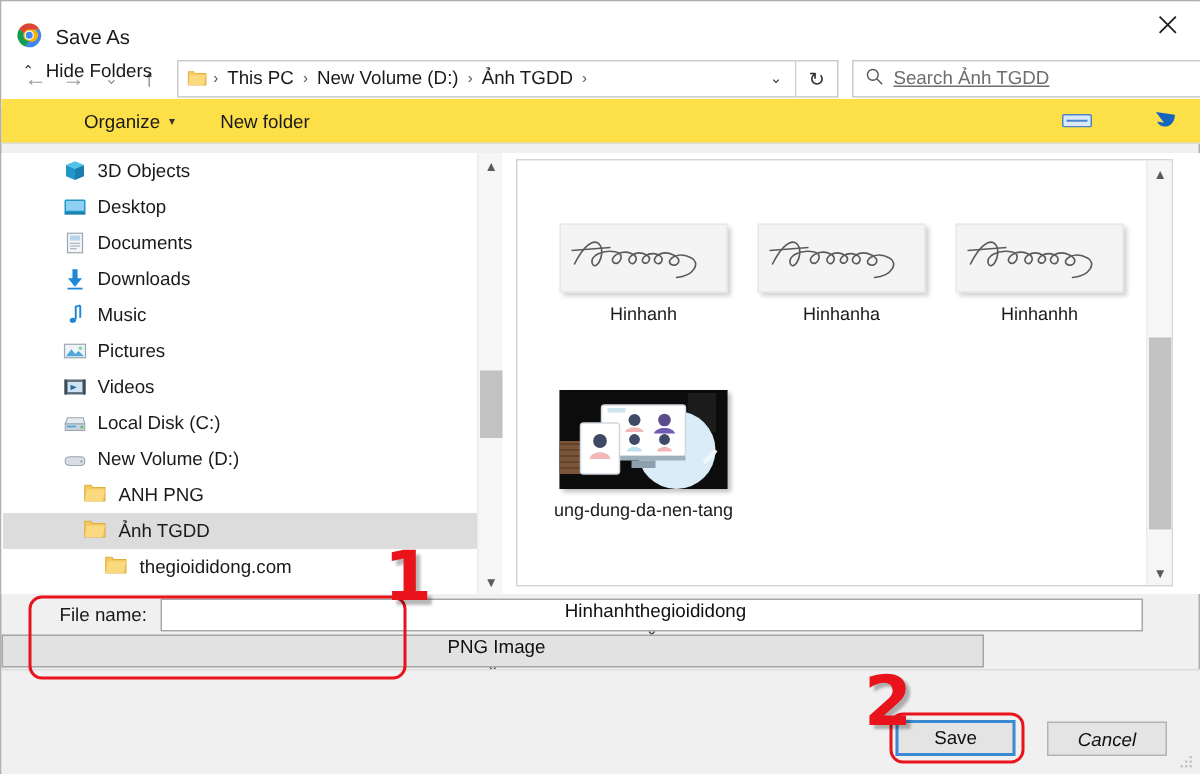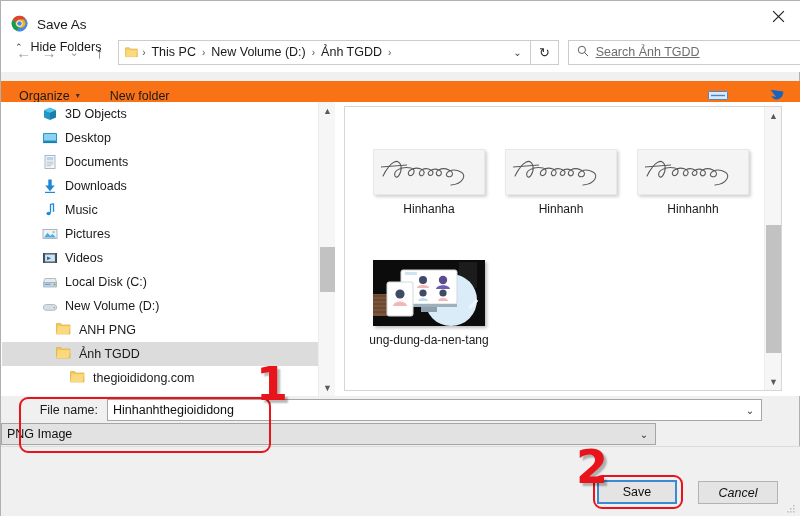--- a/index.html
+++ b/index.html
@@ -84,26 +84,26 @@
     width: 240px; height: 25px;
     background: #ffffff;
     border: 1px solid #cccccc;
     display: flex; align-items: center;
     font-size: 12.5px; color: #6e6e6e; text-decoration: underline;
   }
   #search-icon { margin-left: 8px; margin-right: 7px; color: #555; font-size: 12px; }
 
   
   #toolbar {
-    position: absolute; left: 0; top: 80px;
+    position: absolute; left: 0; top: 65px;
     width: 800px; height: 30px;
-    background: #f97316;
+    background: #fde047;
     border-bottom: 1px solid #dedede;
     display: flex; align-items: center;
-    font-size: 12.5px; color: #1a1a1a;
+    font-size: 12.5px; color: #1a1a1a; padding-left: 37px;
   }
   #organize-btn { margin-left: 18px; display: flex; align-items: center; gap: 6px; }
   .caret-dn { font-size: 8px; color: #333; }
   #newfolder-btn { margin-left: 30px; }
   #view-icon { position: absolute; right: 72px; width: 22px; height: 16px;
                display: flex; align-items: center; justify-content: center; }
   #help-icon { position: absolute; right: 14px; width: 22px; height: 22px;
                display: flex; align-items: center; justify-content: center; }
 
   
@@ -199,21 +199,21 @@
   #row-filename { top: 3px; }
   #row-filetype { top: 27px; }
   .field-label {
     width: 106px; text-align: right; padding-right: 9px;
     font-size: 12.5px; color: #1a1a1a;
   }
   .field-ctl {
     width: 655px; height: 22px;
     border: 1px solid #a6a6a6;
     display: flex; align-items: center;
-    font-size: 12.5px; color: #101010;
+    font-size: 12.5px; color: #101010; flex-direction: column;
   }
   #filename-input { background: #ffffff; }
   #filetype-input { background: #e2e2e2; }
   .field-val { padding-left: 5px; flex: 1; }
   .field-arrow {
     width: 22px; height: 20px;
     display: flex; align-items: center; justify-content: center;
     color: #333; font-size: 10px;
   }
 
@@ -493,47 +493,47 @@
     </div>
 
     <div id="tree-scroll">
       <div class="sb-arrow" style="top:0">▲</div>
       <div class="sb-thumb" style="top:145px;height:45px"></div>
       <div class="sb-arrow" style="bottom:0">▼</div>
     </div>
 
     <div id="filepane">
       <div id="grid">
+
+        <div class="tile">
+          <div class="thumb-sig">
+            <svg width="104" height="36" viewBox="0 0 104 36">
+              <path d="M6 22 C14 6, 22 4, 24 12 C25 19, 20 26, 18 22 C16 17, 24 12, 34 14
+                       C40 15, 36 24, 32 21 C29 18, 36 12, 44 15 C50 17, 46 24, 43 21
+                       C40 18, 47 12, 54 16 C58 18, 55 23, 52 21 C49 19, 55 13, 62 16
+                       C67 18, 63 24, 60 21 C57 18, 64 12, 72 16 C79 19, 74 25, 70 22
+                       C67 19, 75 13, 84 18 C90 21, 86 30, 74 31" fill="none" stroke="#5a5a5a" stroke-width="1.1" stroke-linecap="round"></path>
+              <path d="M4 13 L30 11" fill="none" stroke="#5a5a5a" stroke-width="1"></path>
+            </svg>
+          </div>
+          <div class="tile-label">Hinhanh</div>
+        </div>
 
         <div class="tile">
           <div class="thumb-sig">
             <svg width="104" height="36" viewBox="0 0 104 36">
               <path d="M6 22 C14 6, 22 4, 24 12 C25 19, 20 26, 18 22 C16 17, 24 12, 34 14
                        C40 15, 36 24, 32 21 C29 18, 36 12, 44 15 C50 17, 46 24, 43 21
                        C40 18, 47 12, 54 16 C58 18, 55 23, 52 21 C49 19, 55 13, 62 16
                        C67 18, 63 24, 60 21 C57 18, 64 12, 72 16 C79 19, 74 25, 70 22
                        C67 19, 75 13, 84 18 C90 21, 86 30, 74 31" fill="none" stroke="#5a5a5a" stroke-width="1.1" stroke-linecap="round"></path>
               <path d="M4 13 L30 11" fill="none" stroke="#5a5a5a" stroke-width="1"></path>
             </svg>
           </div>
           <div class="tile-label">Hinhanha</div>
-        </div>
-
-        <div class="tile">
-          <div class="thumb-sig">
-            <svg width="104" height="36" viewBox="0 0 104 36">
-              <path d="M6 22 C14 6, 22 4, 24 12 C25 19, 20 26, 18 22 C16 17, 24 12, 34 14
-                       C40 15, 36 24, 32 21 C29 18, 36 12, 44 15 C50 17, 46 24, 43 21
-                       C40 18, 47 12, 54 16 C58 18, 55 23, 52 21 C49 19, 55 13, 62 16
-                       C67 18, 63 24, 60 21 C57 18, 64 12, 72 16 C79 19, 74 25, 70 22
-                       C67 19, 75 13, 84 18 C90 21, 86 30, 74 31" fill="none" stroke="#5a5a5a" stroke-width="1.1" stroke-linecap="round"></path>
-              <path d="M4 13 L30 11" fill="none" stroke="#5a5a5a" stroke-width="1"></path>
-            </svg>
-          </div>
-          <div class="tile-label">Hinhanh</div>
         </div>
 
         <div class="tile">
           <div class="thumb-sig">
             <svg width="104" height="36" viewBox="0 0 104 36">
               <path d="M6 22 C14 6, 22 4, 24 12 C25 19, 20 26, 18 22 C16 17, 24 12, 34 14
                        C40 15, 36 24, 32 21 C29 18, 36 12, 44 15 C50 17, 46 24, 43 21
                        C40 18, 47 12, 54 16 C58 18, 55 23, 52 21 C49 19, 55 13, 62 16
                        C67 18, 63 24, 60 21 C57 18, 64 12, 72 16 C79 19, 74 25, 70 22
                        C67 19, 75 13, 84 18 C90 21, 86 30, 74 31" fill="none" stroke="#5a5a5a" stroke-width="1.1" stroke-linecap="round"></path>

